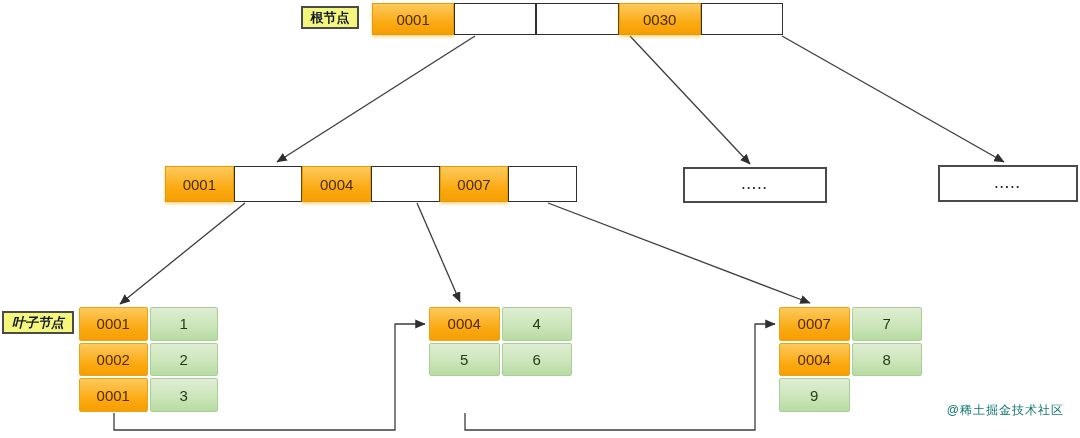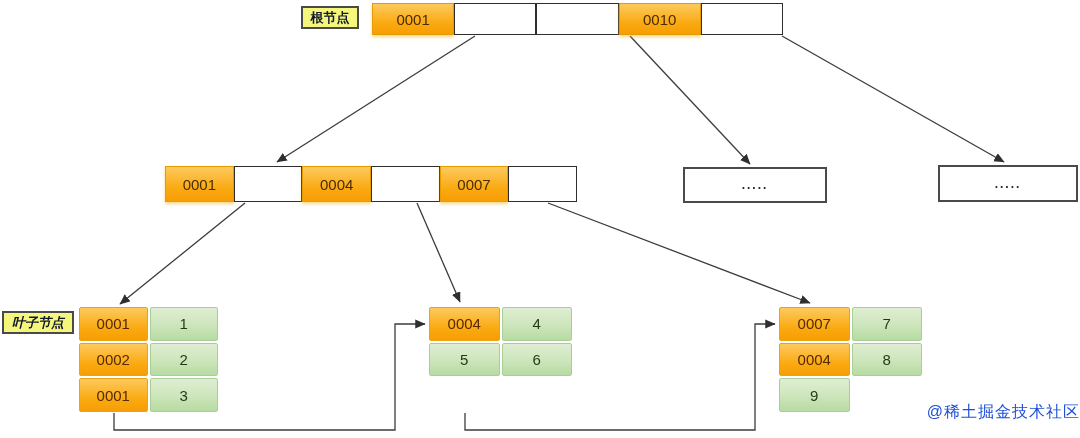--- a/index.html
+++ b/index.html
@@ -43,22 +43,22 @@
     font-size:15px; border-radius:2px; box-sizing:border-box; }
   .lkey {
     background:linear-gradient(180deg,#fdc95e 0%,#faa90f 65%,#f79d06 100%);
     border:1px solid #eba410; color:#552a00;
   }
   .lval {
     background:linear-gradient(180deg,#dfeed3 0%,#cce5ba 55%,#b7dba2 100%);
     border:1px solid #a9cf96; color:#1e3a14;
   }
 
-  .watermark { position:absolute; z-index:4; right:0; top:402px;
-    font-size:16px; color:#1d4ed8; letter-spacing:1px; }
+  .watermark { position:absolute; z-index:4; right:16px; top:402px;
+    font-size:12px; color:#0f766e; letter-spacing:1px; }
 </style>
 </head>
 <body>
 
 <div class="stage">
 
   <svg class="edges" width="1080" height="438" viewBox="0 0 1080 438">
     <defs>
       <marker id="ah" markerWidth="10" markerHeight="9" refX="7.5" refY="3.5" orient="auto">
         <path d="M0,0 L8,3.5 L0,7 z" fill="#2f2f2f"></path>
@@ -72,21 +72,21 @@
     <line x1="548" y1="203" x2="810" y2="303" marker-end="url(#ah)"></line>
     <polyline points="114,413 114,430 395,430 395,324 425,324" marker-end="url(#ah)"></polyline>
     <polyline points="465,413 465,430 755,430 755,324 775,324" marker-end="url(#ah)"></polyline>
   </svg>
 
   <div class="tag tag-root">根节点</div>
   <div class="node node-root" id="root-node">
       <div class="cell key">0001</div>
       <div class="cell ptr"></div>
       <div class="cell ptr"></div>
-      <div class="cell key">0010</div>
+      <div class="cell key">0030</div>
       <div class="cell ptr"></div>
     </div>
 
   <div class="node node-internal" id="internal-node">
       <div class="cell key">0001</div>
       <div class="cell ptr"></div>
       <div class="cell key">0004</div>
       <div class="cell ptr"></div>
       <div class="cell key">0007</div>
       <div class="cell ptr"></div>

